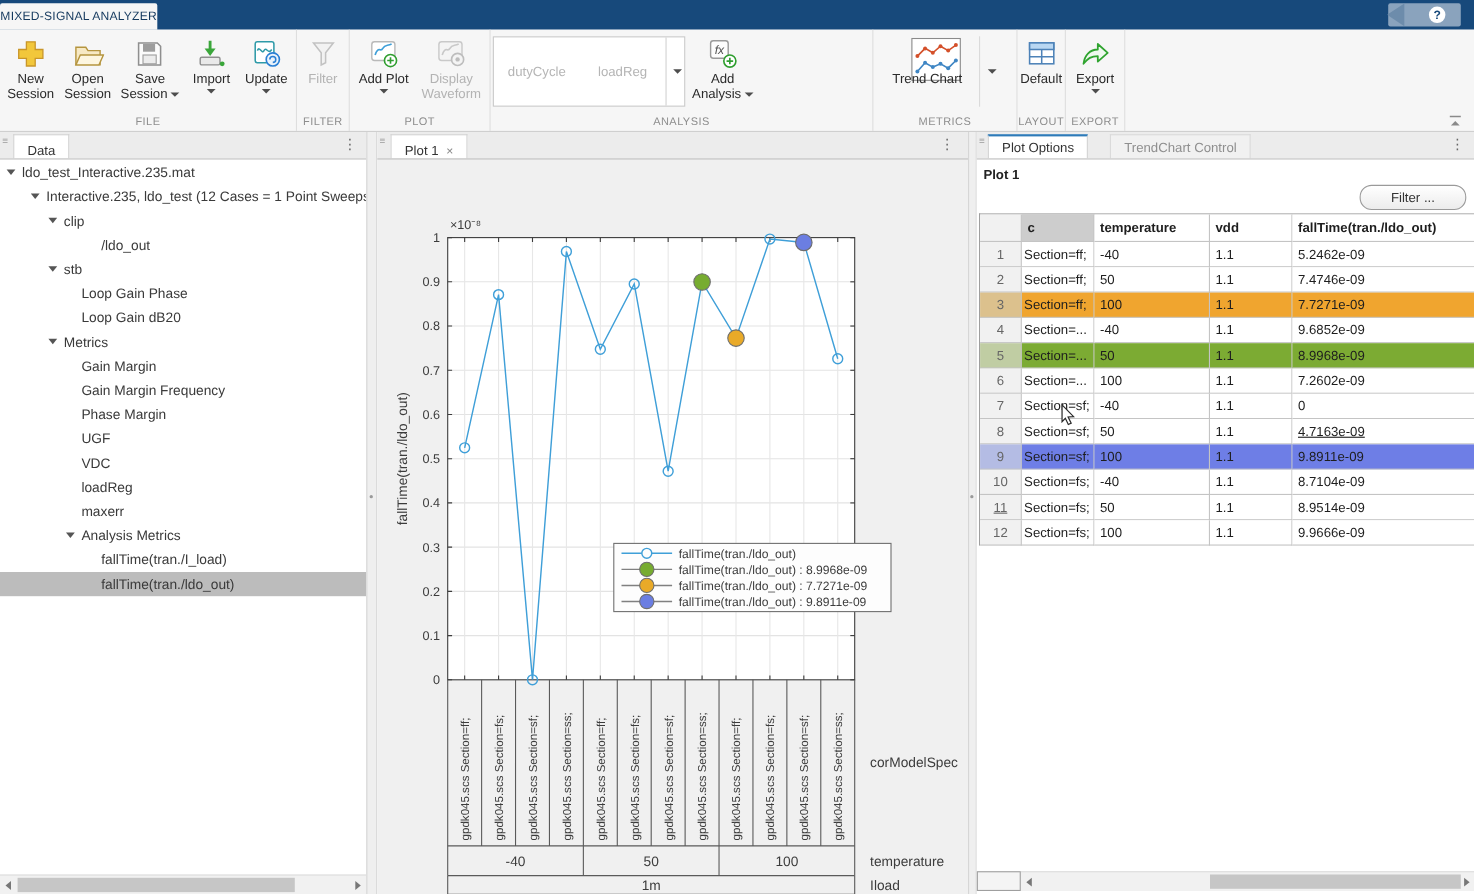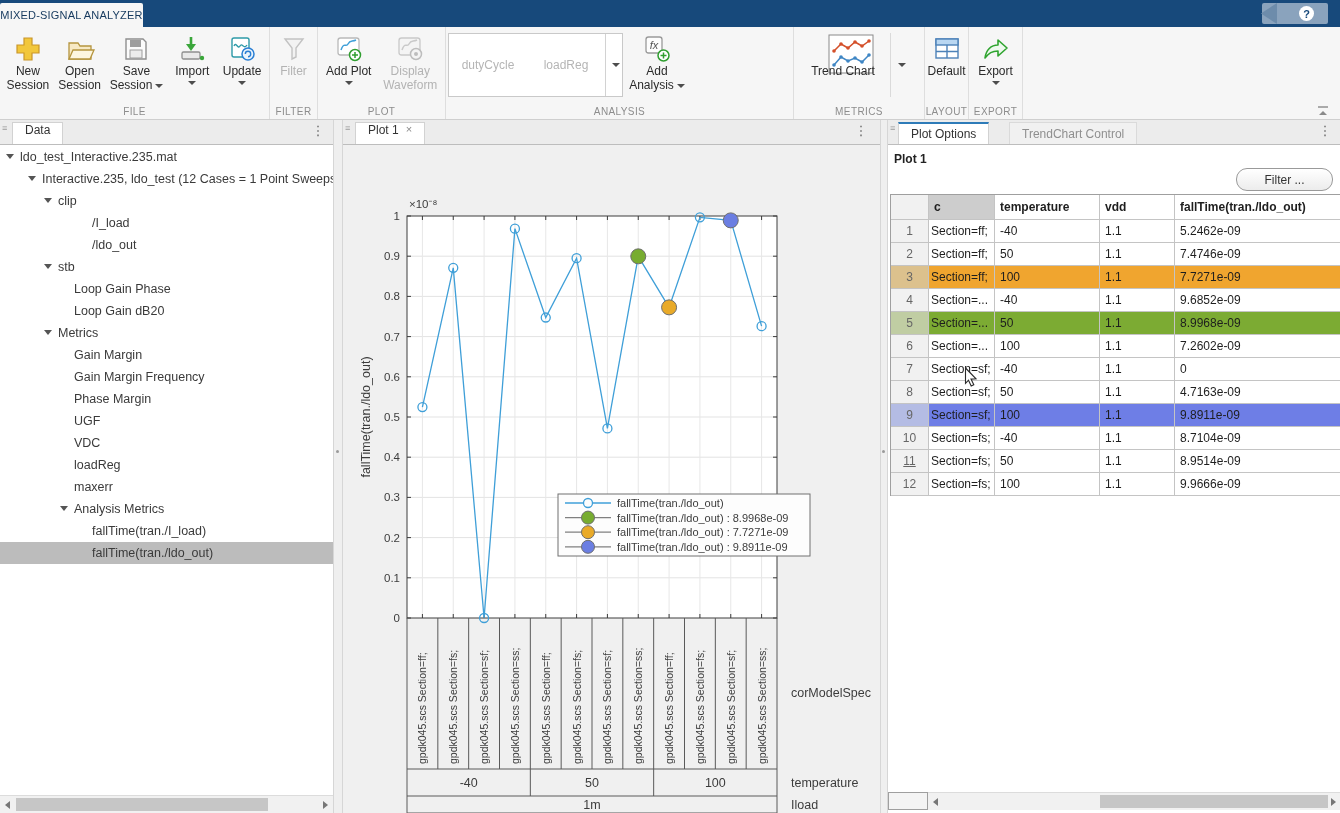--- a/index.html
+++ b/index.html
@@ -40,21 +40,21 @@
   .side-caret{width:19px;height:64px;margin-top:4px;border-left:1px solid #dadada;display:flex;
          align-items:center;justify-content:center;}
   .collapse-btn{position:absolute;right:10px;bottom:4px;width:14px;height:12px;cursor:pointer;}
   
   .main{position:absolute;left:0;top:120px;width:1340px;height:693px;background:#f0f0f0;}
   .panel{position:absolute;top:0;height:693px;background:#fff;}
   .phead{position:absolute;left:0;right:0;top:0;height:24px;background:#ececec;box-sizing:border-box;}
   .grip{position:absolute;left:2px;top:6px;width:7px;height:12px;color:#9a9a9a;font-size:9px;line-height:4px;}
   .pmenu{position:absolute;top:3px;width:14px;height:18px;color:#666;font-size:13px;text-align:center;cursor:pointer;}
   .ptab{position:absolute;top:2px;height:22px;background:#fff;font-size:12px;color:#333;
-        display:flex;align-items:flex-start;padding:0 12px;border:1px solid #d2d2d2;border-bottom:none;
+        display:flex;align-items:flex-end;padding:0 12px;border:1px solid #d2d2d2;border-bottom:none;
         box-sizing:border-box;cursor:pointer;}
   .ptab .close{margin-left:7px;color:#8a8a8a;font-size:11px;cursor:pointer;}
   .pbody{position:absolute;left:0;right:0;top:24px;bottom:0;border-top:1px solid #bdbdbd;box-sizing:border-box;}
   
   .tree{position:absolute;left:0;right:0;top:1px;bottom:19px;overflow:hidden;background:#fff;}
   .tree-row{position:relative;height:22px;line-height:22px;font-size:12.5px;color:#3a3a3a;white-space:nowrap;cursor:pointer;}
   .tree-row.selected{background:#bcbcbc;}
   .tree-row .exp{position:absolute;top:8px;width:0;height:0;border-left:4px solid transparent;
         border-right:4px solid transparent;border-top:5px solid #555;}
   .tree-row .tlabel{position:absolute;top:0;}
@@ -305,23 +305,20 @@
               <span class="exp" style="left:6px"></span>
               <span class="tlabel" style="left:20px">ldo_test_Interactive.235.mat</span>
             </div>
             <div class="tree-row">
               <span class="exp" style="left:28px"></span>
               <span class="tlabel" style="left:42px">Interactive.235, ldo_test  (12 Cases = 1 Point Sweeps *</span>
             </div>
             <div class="tree-row">
               <span class="exp" style="left:44px"></span>
               <span class="tlabel" style="left:58px">clip</span>
-            </div>
-            <div class="tree-row">
-              <span class="tlabel" style="left:92px">/I_load</span>
             </div>
             <div class="tree-row">
               <span class="tlabel" style="left:92px">/ldo_out</span>
             </div>
             <div class="tree-row">
               <span class="exp" style="left:44px"></span>
               <span class="tlabel" style="left:58px">stb</span>
             </div>
             <div class="tree-row">
               <span class="tlabel" style="left:74px">Loop Gain Phase</span>
@@ -615,21 +612,21 @@
               <div class="tcell cclip" style="width:66px;">Section=sf;</div>
               <div class="tcell" style="width:105px;">-40</div>
               <div class="tcell" style="width:75px;">1.1</div>
               <div class="tcell" style="width:166px;border-right:none;">0</div>
             </div>
             <div class="trow">
               <div class="tcell num" style="width:38px;">8</div>
               <div class="tcell cclip" style="width:66px;">Section=sf;</div>
               <div class="tcell" style="width:105px;">50</div>
               <div class="tcell" style="width:75px;">1.1</div>
-              <div class="tcell" style="width:166px;border-right:none;">4.7163e-09</div>
+              <div class="tcell" style="width:166px;border-right:none;text-decoration:underline;">4.7163e-09</div>
             </div>
             <div class="trow">
               <div class="tcell num" style="width:38px;background:#b4bce4;">9</div>
               <div class="tcell cclip" style="width:66px;background:#6e7ee6;">Section=sf;</div>
               <div class="tcell" style="width:105px;background:#6e7ee6;">100</div>
               <div class="tcell" style="width:75px;background:#6e7ee6;">1.1</div>
               <div class="tcell" style="width:166px;border-right:none;background:#6e7ee6;">9.8911e-09</div>
             </div>
             <div class="trow">
               <div class="tcell num" style="width:38px;">10</div>

